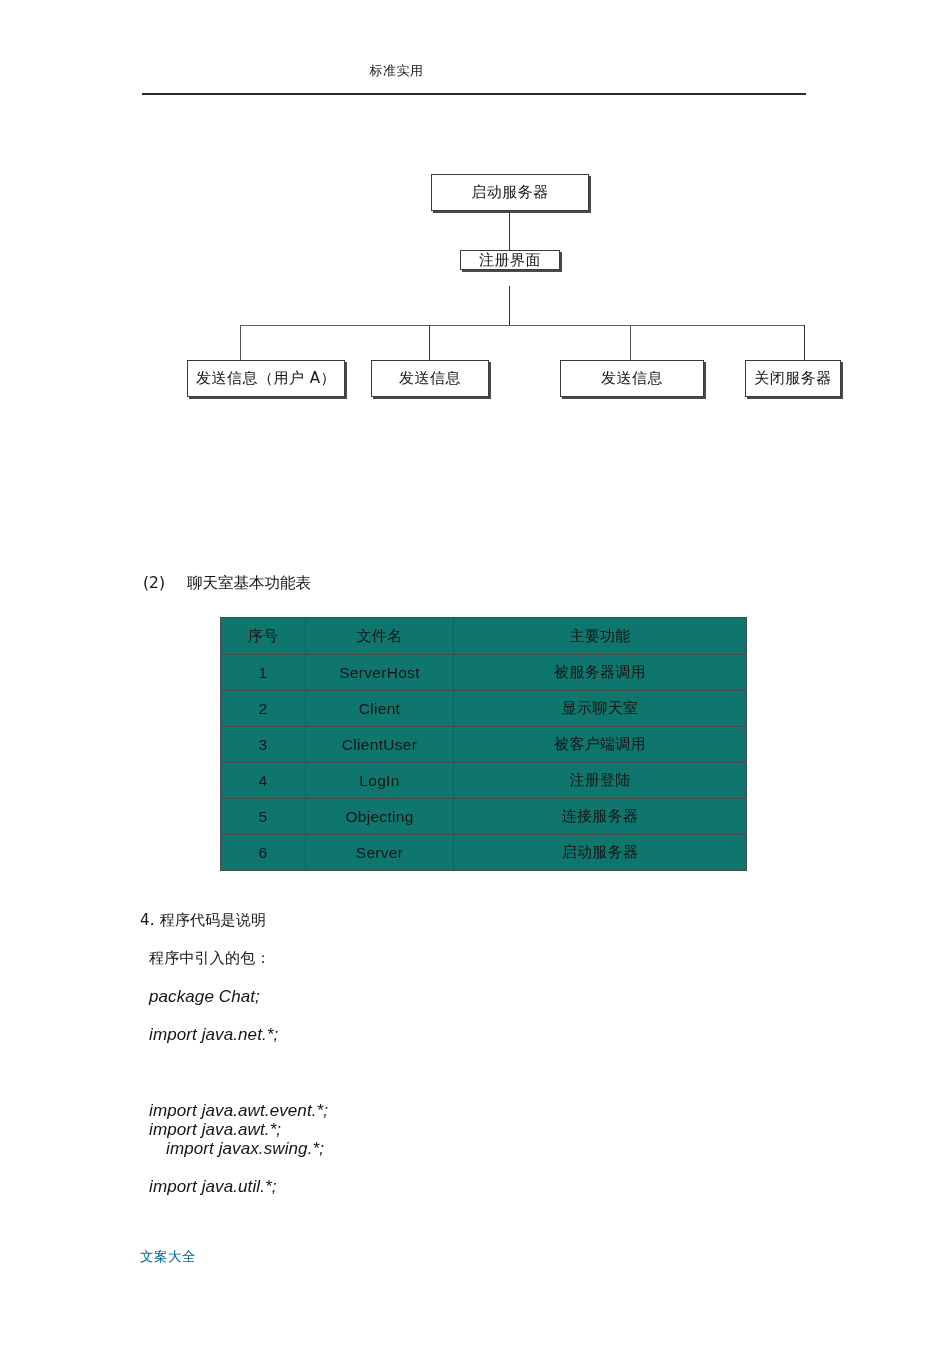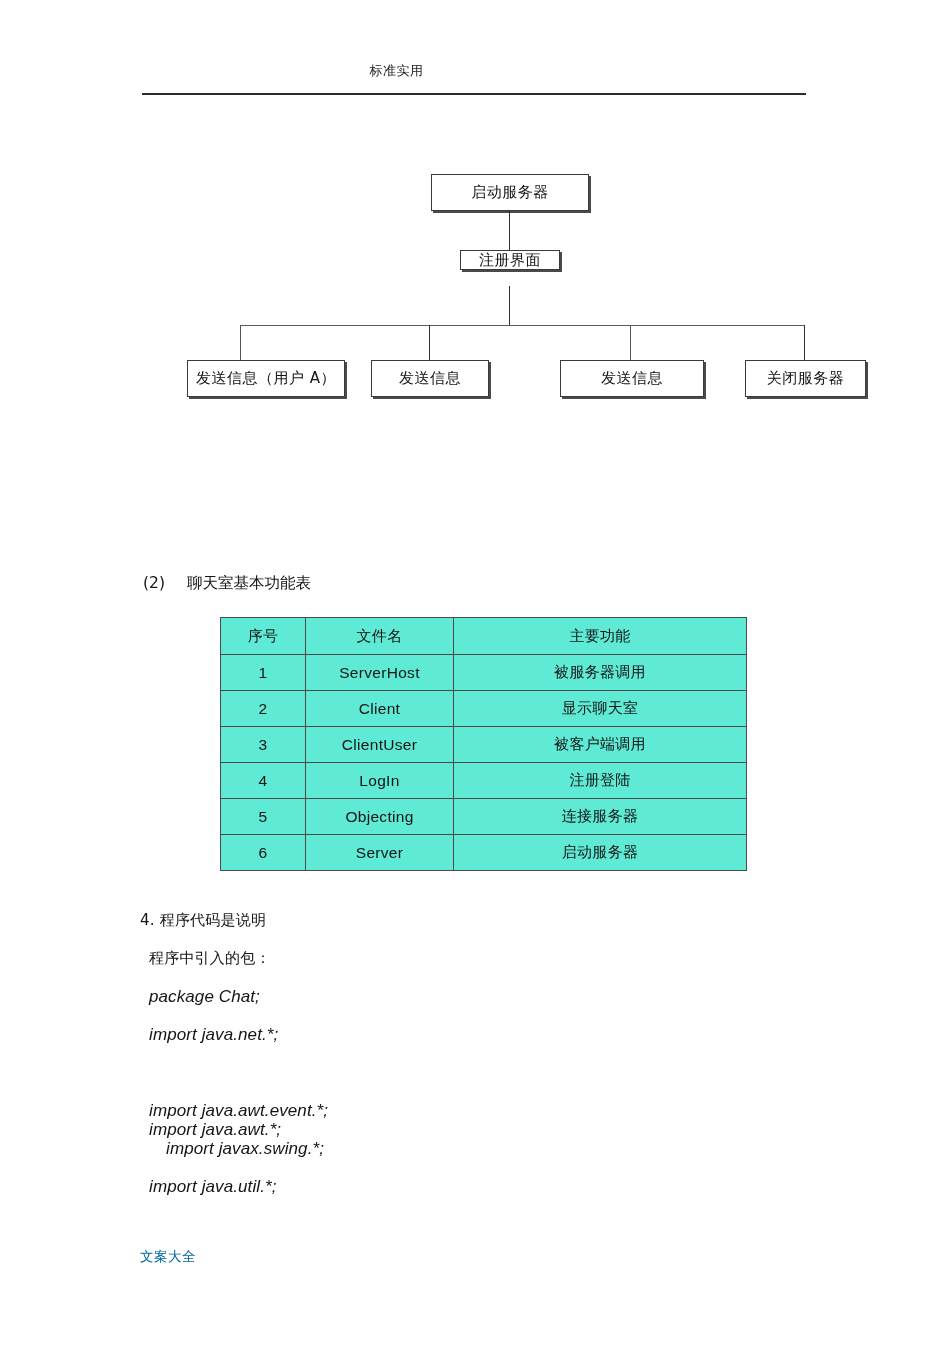--- a/index.html
+++ b/index.html
@@ -96,21 +96,21 @@
   }
 
   
   .fn-table {
     position: absolute;
     left: 220px;
     top: 617px;
     width: 511px;
     border-collapse: collapse;
     table-layout: fixed;
-    background: #5eead4;
+    background: #0f766e;
   }
   .fn-table td {
     border: 1.3px solid #4a4a4a;
     text-align: center;
     font-family: "DejaVu Sans", sans-serif;
     font-size: 15px;
     color: #141414;
     height: 35px;
     padding: 0 2px;
     letter-spacing: 0.3px;
@@ -177,21 +177,21 @@
     <div class="vline" style="left:429px; top:325px; height:35px;"></div>
     <div class="vline thin" style="left:630px; top:325px; height:35px;"></div>
     <div class="vline" style="left:804px; top:325px; height:35px;"></div>
 
     <div class="fbox shadow-r" style="left:187px; top:360px; width:158px; height:37px;">发送信息（用户  A）</div>
 
     <div class="fbox shadow-r" style="left:371px; top:360px; width:118px; height:37px;">发送信息</div>
 
     <div class="fbox shadow-r" style="left:560px; top:360px; width:144px; height:37px;">发送信息</div>
 
-    <div class="fbox shadow-r" style="left:745px; top:360px; width:121px; height:37px;">关闭服务器</div>
+    <div class="fbox shadow-r" style="left:745px; top:360px; width:96px; height:37px;">关闭服务器</div>
   </div>
 
   <div class="caption" style="left:143px; top:573px;">
     <span class="cap-num">(2)</span><span>聊天室基本功能表</span>
   </div>
 
   <table class="fn-table">
     <tbody>
       <tr class="head">
         <td class="c-idx">序号</td>

